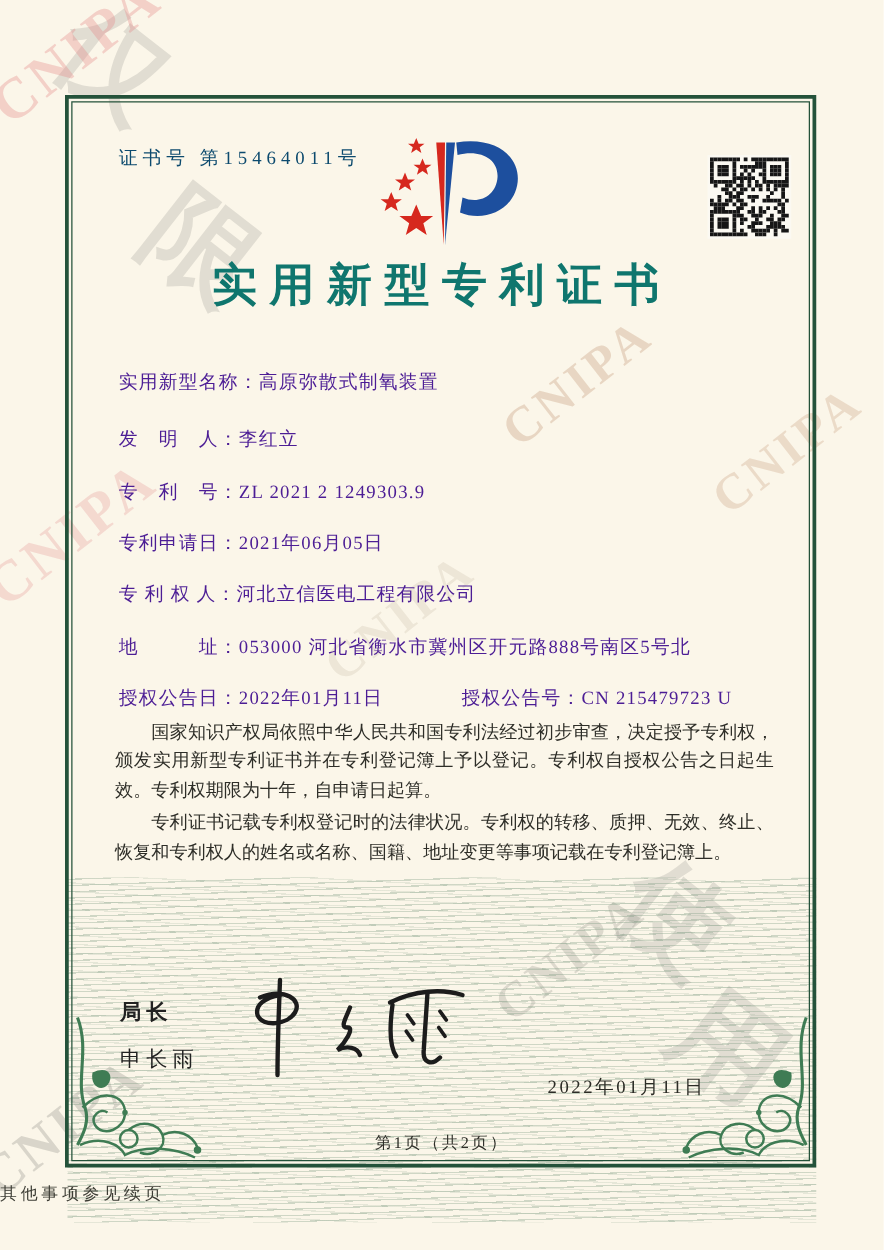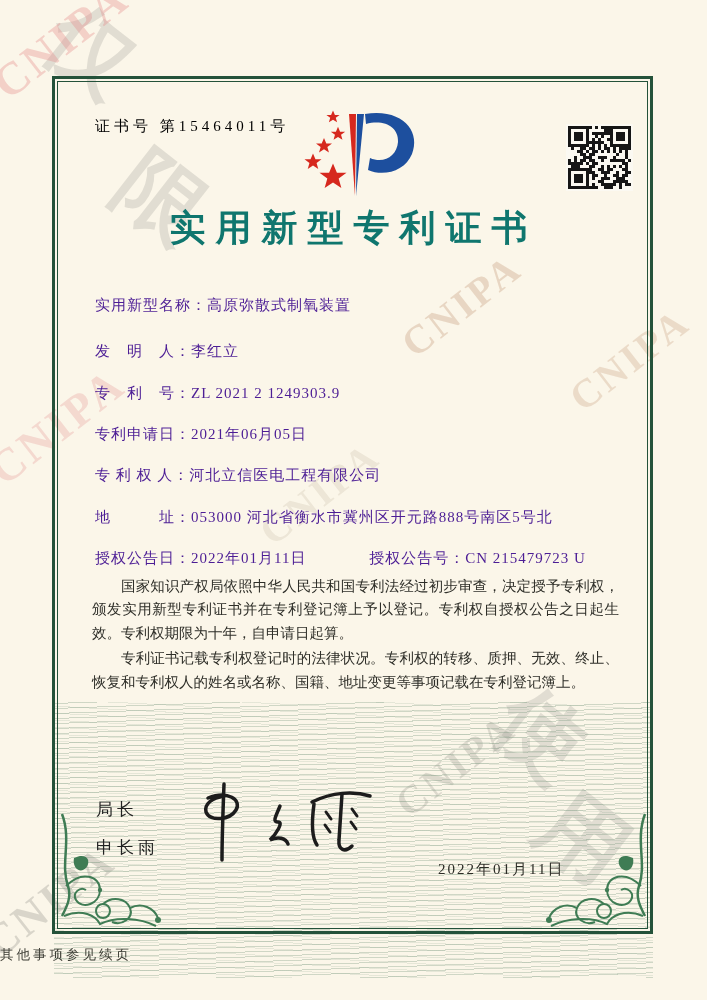--- a/index.html
+++ b/index.html
@@ -22,41 +22,41 @@
   .band{position:absolute;left:54px;top:702px;width:599px;height:276px;z-index:2;
     background:
       repeating-linear-gradient(178deg, rgba(118,150,124,0) 0 1px, rgba(118,150,124,0.33) 1px 2px, rgba(118,150,124,0) 2px 5px),
       repeating-linear-gradient(183deg, rgba(118,150,124,0.16) 0 1px, rgba(118,150,124,0) 1px 7px);}
   
   .frame{position:absolute;left:52px;top:76px;width:601px;height:858px;box-sizing:border-box;
          border:3px solid #24523a;z-index:3;}
   .frame-inner{position:absolute;left:2px;top:2px;right:2px;bottom:2px;border:1px solid #24523a;}
   .layer{position:absolute;inset:0;z-index:4;}
   
-  .cert-no{position:absolute;left:95px;top:117px;font-size:15px;letter-spacing:4px;color:#000000;}
+  .cert-no{position:absolute;left:95px;top:117px;font-size:15px;letter-spacing:4px;color:#0c4a6e;}
   .logo{position:absolute;left:283px;top:106px;}
   .qr-wrap{position:absolute;left:566px;top:124px;background:#fbf9f2;padding:2px;}
   #qr{display:grid;grid-template-columns:repeat(21,3px);grid-auto-rows:3px;}
   .qb{background:#161616;}
   .title{position:absolute;left:0;right:0;top:204px;text-align:center;font-size:36px;font-weight:700;
          letter-spacing:10px;color:#0f766e;}
   
   .row{position:absolute;left:95px;font-size:15px;letter-spacing:1px;color:#4c1d95;white-space:nowrap;}
   #r0{top:296px;} #r1{top:342px;} #r2{top:384px;} #r3{top:425px;} #r4{top:466px;} #r5{top:508px;text-align:center;} #r6{top:549px;}
   .pair2{margin-left:58px;}
   
   .paras{position:absolute;left:92px;top:575px;width:527px;font-size:14.5px;line-height:1.62;
          text-align:justify;color:#2e2e28;}
   .paras p{margin:0 0 2px 0;text-indent:2em;}
   
   .orn{position:absolute;z-index:5;}
   .orn-l{left:56px;top:812px;}
   .orn-r{right:56px;top:812px;transform:scaleX(-1);}
   
-  .signer-title{position:absolute;left:96px;top:798px;font-size:17px;letter-spacing:4px;color:#222;z-index:6;}
+  .signer-title{position:absolute;left:96px;top:798px;font-size:17px;letter-spacing:4px;color:#222;z-index:6;font-weight:bold;}
   .signer-name{position:absolute;left:96px;top:836px;font-size:17px;letter-spacing:4px;color:#222;z-index:6;}
   .sig{position:absolute;left:192px;top:778px;z-index:6;}
   .issue-date{position:absolute;left:438px;top:860px;font-size:15px;letter-spacing:2px;color:#2c2c26;z-index:6;}
   .page-footer{position:absolute;left:0;right:0;top:905px;text-align:center;font-size:13px;
                letter-spacing:2px;color:#2e2e28;z-index:6;}
   .note{position:absolute;left:0;right:0;top:946px;font-size:13.5px;
         letter-spacing:3px;color:#3d3d35;z-index:6;}
 </style>
 </head>
 <body>
@@ -615,15 +615,16 @@
         <path d="M122,26 C119,48 120,60 125,67"></path>
         <path d="M150,16 L147,62 C146,72 153,75 160,68"></path>
         <path d="M134,34 L139,41" stroke-width="3"></path>
         <path d="M160,31 L165,38" stroke-width="3"></path>
         <path d="M133,47 L138,54" stroke-width="3"></path>
         <path d="M159,44 L164,51" stroke-width="3"></path>
       </svg>
     </div>
     <div class="issue-date">2022年01月11日</div>
 
+    <div class="page-footer">第1页（共2页）</div>
     <div class="note">其他事项参见续页</div>
   </div>
 </div>
 
 </body></html>

